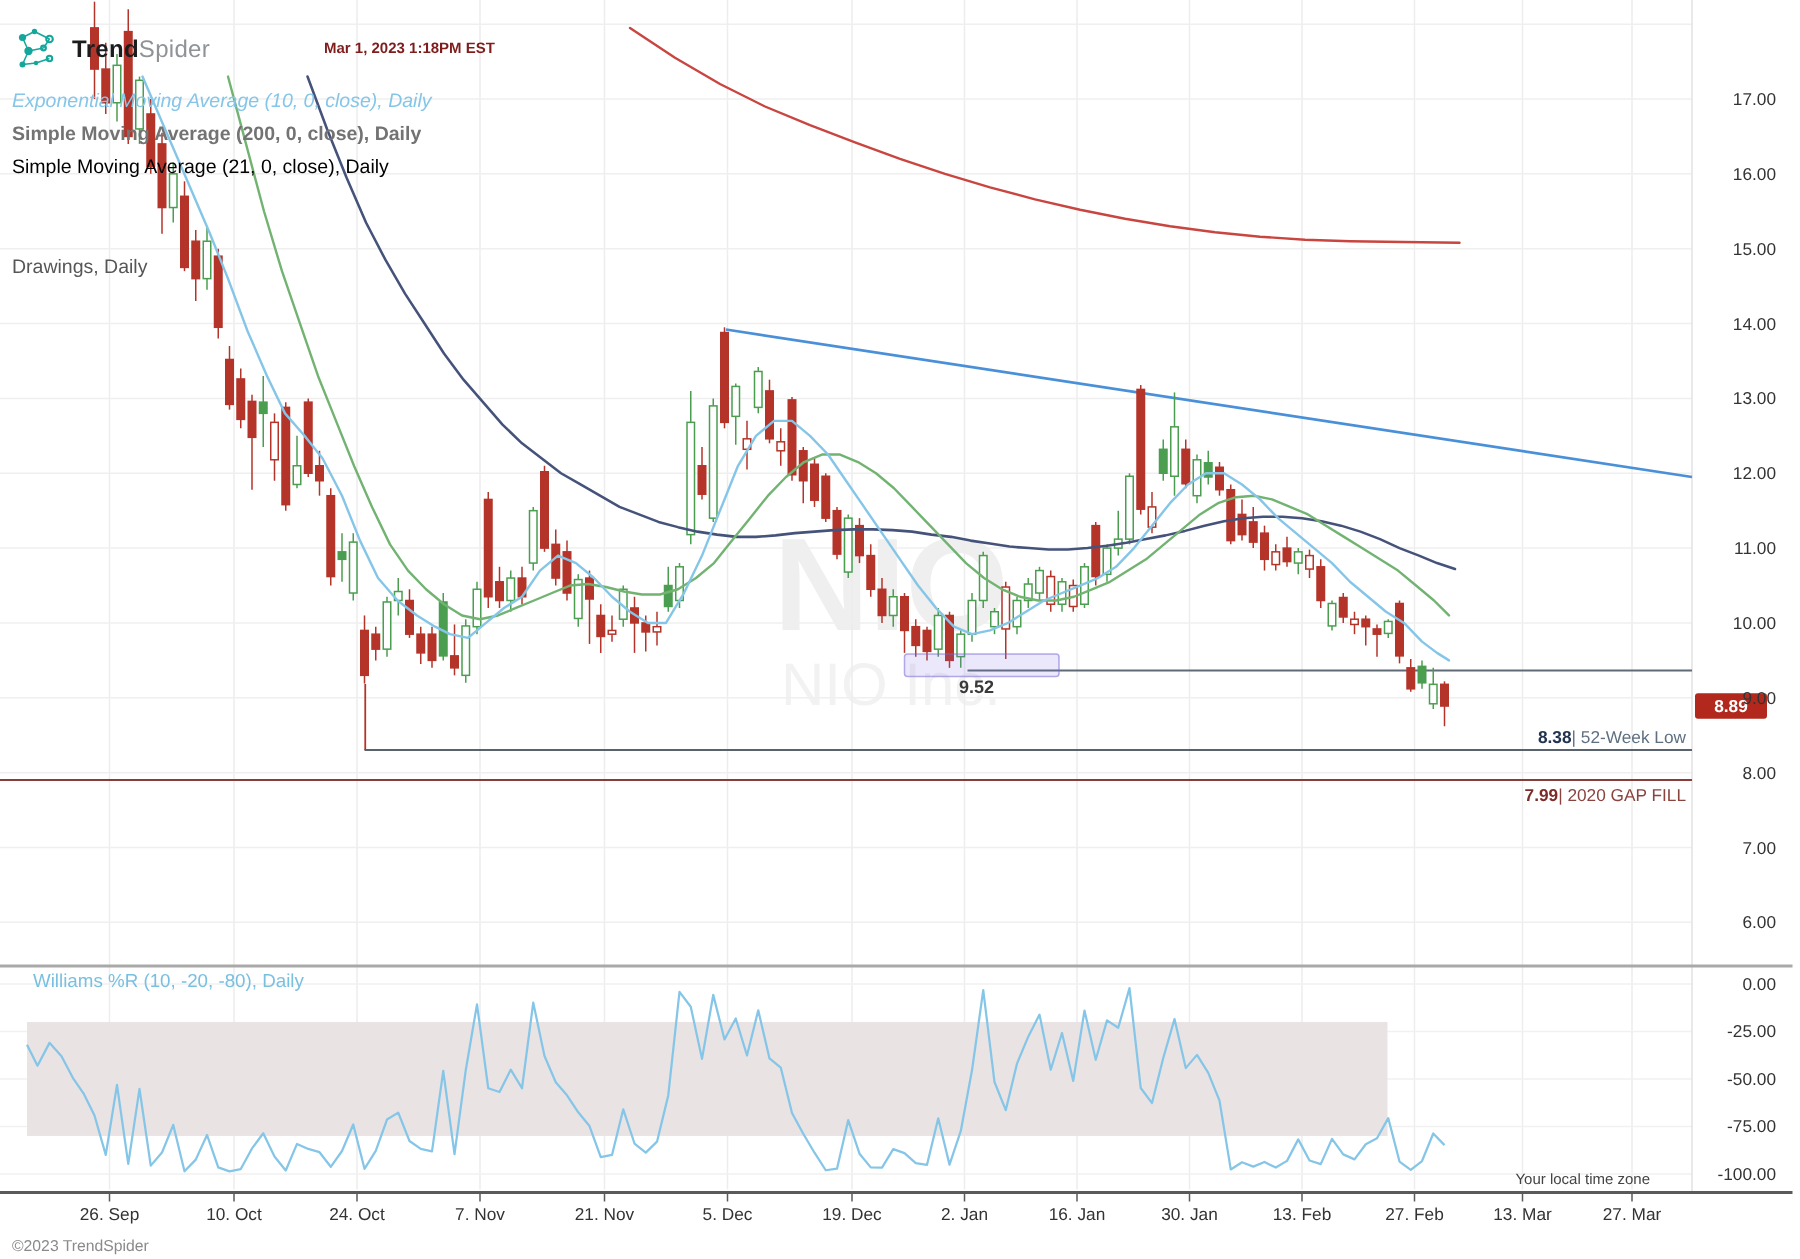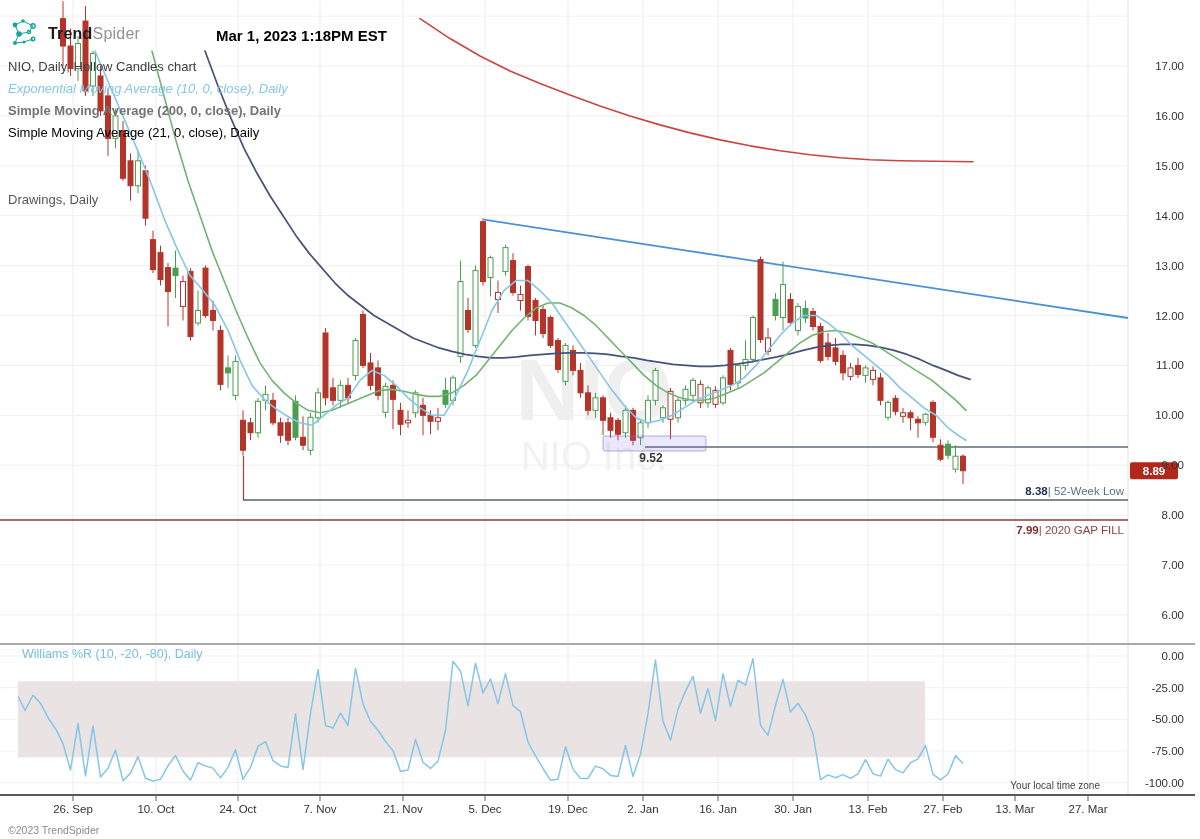--- a/index.html
+++ b/index.html
@@ -4,21 +4,21 @@
 <style>
   html,body{margin:0;padding:0;background:#fff;}
   #stage{position:relative;width:1200px;height:839px;background:#fff;overflow:hidden;
          font-family:"Liberation Sans",sans-serif;}
   #chart{position:absolute;left:0;top:0;}
   #overlay{position:absolute;left:0;top:0;width:1200px;height:839px;pointer-events:none;}
   .brand{position:absolute;left:8px;top:16px;display:flex;align-items:center;pointer-events:auto;}
   .brand-text{font-size:16px;letter-spacing:.2px;margin-left:6px;}
   .brand-bold{font-weight:bold;color:#1c1c1e;}
   .brand-light{font-weight:normal;color:#8f9398;}
-  .stamp{position:absolute;left:200px;top:27px;font-size:15px;font-weight:bold;color:#000000;pointer-events:auto;padding-left:16px;}
+  .stamp{position:absolute;left:200px;top:27px;font-size:10px;font-weight:bold;color:#7f1d1d;pointer-events:auto;padding-left:16px;}
   .legend{position:absolute;left:8px;top:56px;pointer-events:auto;}
   .legend div{font-size:13px;line-height:22px;white-space:nowrap;}
   .lg-title{color:#3d3d3d;}
   .lg-drawings{color:#565656;margin-top:45px;}
 </style>
 </head>
 <body>
 
 <div id="stage">
   <svg id="chart" width="1200" height="839" viewBox="0 0 1200 839" aria-label="NIO daily hollow candles chart with Williams %R">
@@ -390,20 +390,19 @@
           <circle cx="7" cy="27" r="2.0"></circle>
             <circle cx="16" cy="26" r="1.5"></circle>
           <circle cx="25" cy="23" r="1.8" fill="none" stroke="#14a69b" stroke-width="1.4"></circle>
         </g>
       </svg>
       <span class="brand-text"><span class="brand-bold">Trend</span><span class="brand-light">Spider</span></span>
     </div>
     <div class="stamp">Mar 1, 2023 1:18PM EST</div>
 
     <div class="legend">
-      <div class="lg-title">NIO, Daily, Hollow Candles chart</div>
       <div class="lg-item" style="color: rgb(133, 198, 232); font-style: italic;">Exponential Moving Average (10, 0, close), Daily</div>
       <div class="lg-item" style="color: #737373; font-weight: bold;">Simple Moving Average (200, 0, close), Daily</div>
       <div class="lg-item" style="color: #000000;">Simple Moving Average (21, 0, close), Daily</div>
       <div class="lg-drawings">Drawings, Daily</div>
     </div>
   </div>
 </div>
 
 </body></html>

